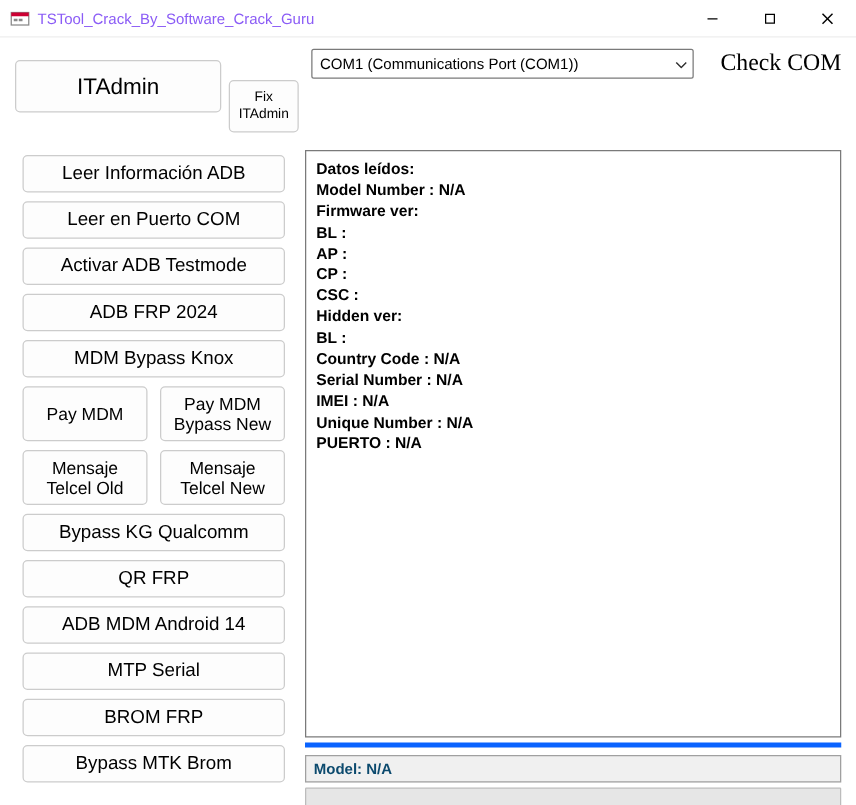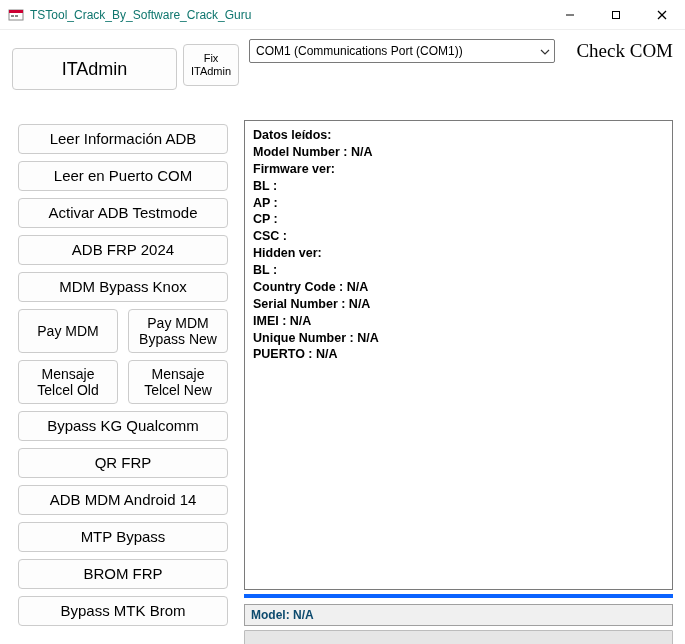--- a/index.html
+++ b/index.html
@@ -22,21 +22,21 @@
   .titlebar .app-icon {
     width: 16px; height: 16px;
     margin-right: 6px;
     display: inline-flex;
     align-items: center;
     justify-content: center;
   }
   .titlebar .title-text {
     flex: 1;
     font-size: 12px;
-    color: #0f766e;
+    color: #8b5cf6;
   }
   .titlebar .win-controls { display: flex; }
   .titlebar .win-btn {
     width: 46px; height: 30px;
     display: flex; align-items: center; justify-content: center;
     color: #000;
   }
   .client {
     padding: 8px 12px 12px 12px;
     height: calc(644px - 30px);
@@ -57,21 +57,21 @@
     color: #000;
     cursor: pointer;
     display: flex;
     align-items: center;
     justify-content: center;
     text-align: center;
     line-height: 1.15;
     padding: 2px 4px;
   }
   .itadmin-btn { width: 165px; height: 42px; font-size: 18px; margin-top: 10px;}
-  .fixit-btn { width: 56px; height: 42px; font-size: 11px; margin-top: 6px;}
+  .fixit-btn { width: 56px; height: 42px; font-size: 11px; margin-top: 26px;}
   .right-top {
     flex: 1;
     display: flex;
     flex-direction: column;
     gap: 4px;
     margin-left: 4px;
   }
   .combo-row {
     display: flex;
     align-items: center;
@@ -232,21 +232,21 @@
         <button class="btn">Pay MDM Bypass New</button>
       </div>
       <div class="pair">
         <button class="btn">Mensaje Telcel Old</button>
         <button class="btn">Mensaje Telcel New</button>
       </div>
 
       <button class="btn">Bypass KG Qualcomm</button>
       <button class="btn">QR FRP</button>
       <button class="btn">ADB MDM Android 14</button>
-      <button class="btn">MTP Bypass</button>
+      <button class="btn">MTP Serial</button>
       <button class="btn">BROM FRP</button>
       <button class="btn">Bypass MTK Brom</button>
     </div>
 
     <div class="right-pane">
       <div class="log-area">Datos leídos:
 Model Number : N/A
 Firmware ver:
 BL :
 AP :

